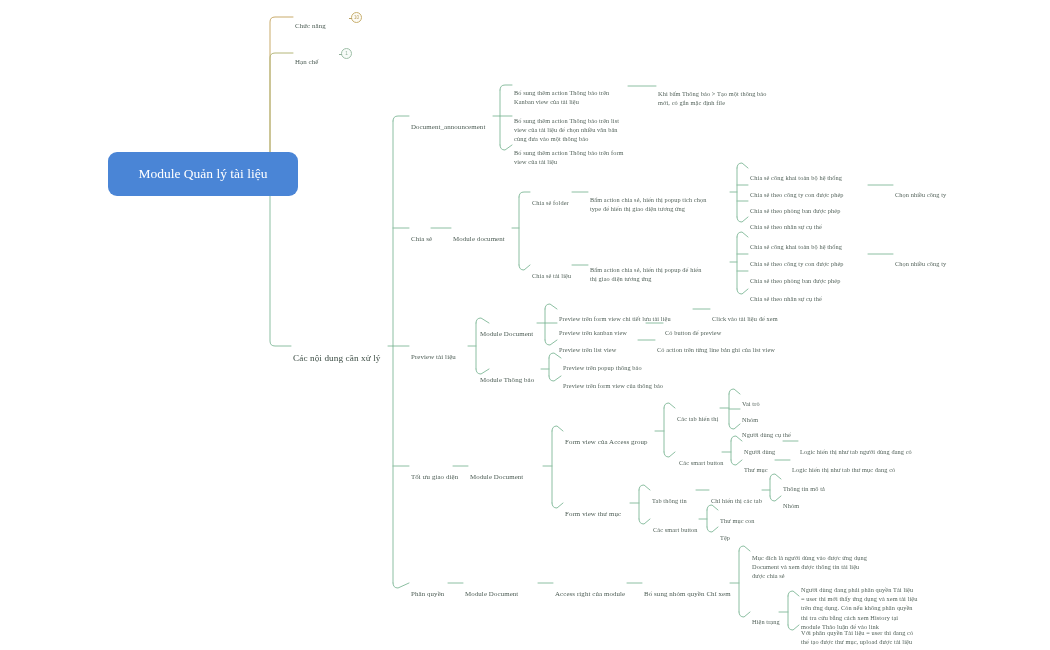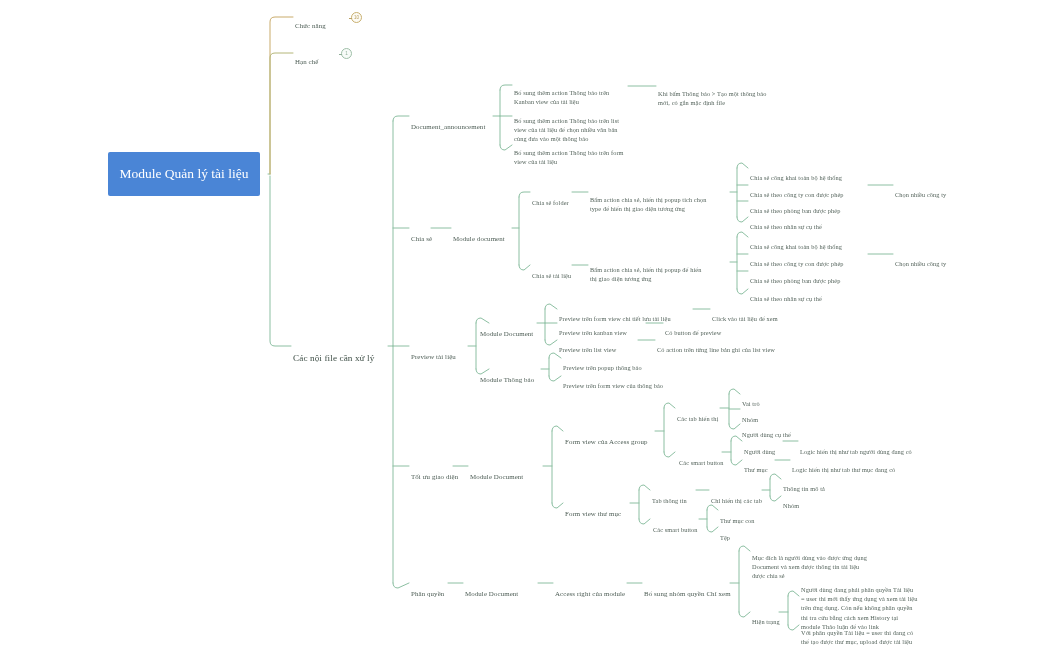--- a/index.html
+++ b/index.html
@@ -33,23 +33,23 @@
     color: #3f4f47;
   }
   .node.lvl2 {
     font-size: 6.9px;
     color: #4c5c54;
   }
 
   .root {
     position: absolute;
     left: 108px; top: 152px;
-    width: 152px; height: 44px;
+    width: 190px; height: 44px;
     background: #4a85d6;
-    border-radius: 2px;
+    border-radius: 9px;
     color: #ffffff;
     display: flex;
     align-items: center;
     justify-content: center;
     text-align: center;
     font-size: 13.5px;
     line-height: 1.25;
     box-sizing: border-box;
     padding: 2px 8px;
   }
@@ -216,21 +216,21 @@
   </div>
 
   <div class="node lvl2" style="left:295px; top:47px;">
     <span>Hạn chế</span>
   </div>
   <div class="badge green" style="left:341px; top:48px;">
     <span>1</span>
   </div>
 
   <div class="node lvl1" style="left:293px; top:339px;">
-    <span>Các nội file cần xử lý</span>
+    <span>Các nội dung cần xử lý</span>
   </div>
 
   <div class="node lvl2" style="left:411px; top:112px;">
     <span>Document_announcement</span>
   </div>
   <div class="node" style="left:514px; top:79px; width:122px;">
     <span>Bổ sung thêm action Thông báo trên
 Kanban view của tài liệu</span>
   </div>
   <div class="node" style="left:514px; top:107px; width:128px;">

